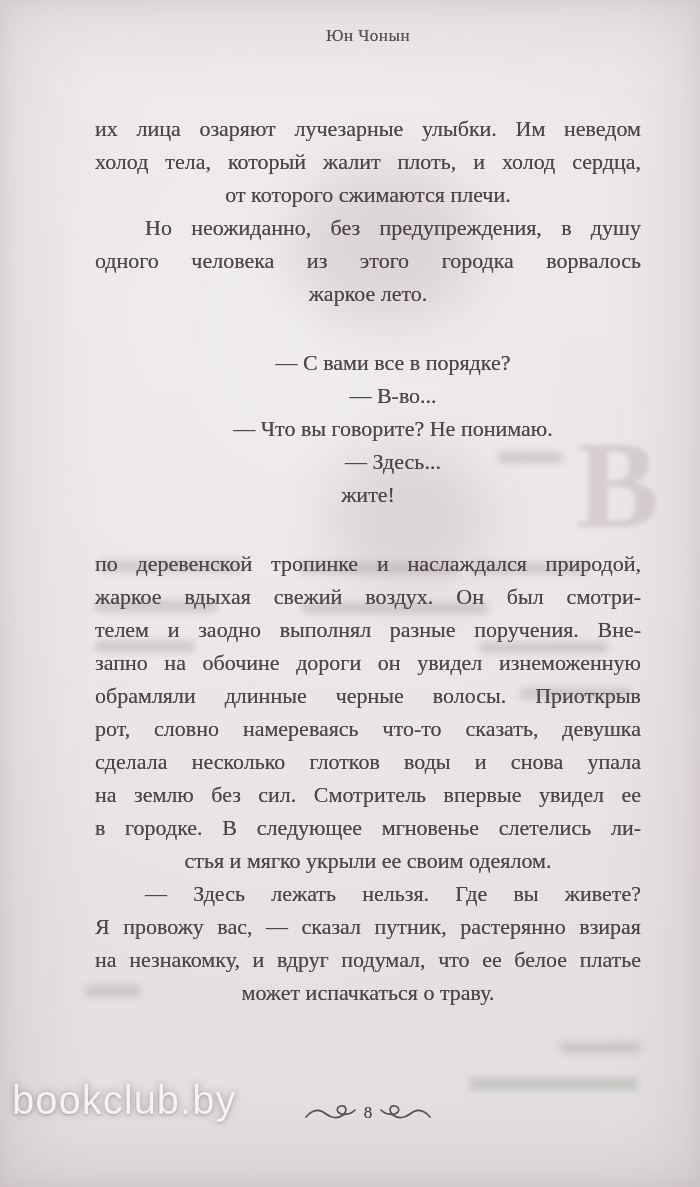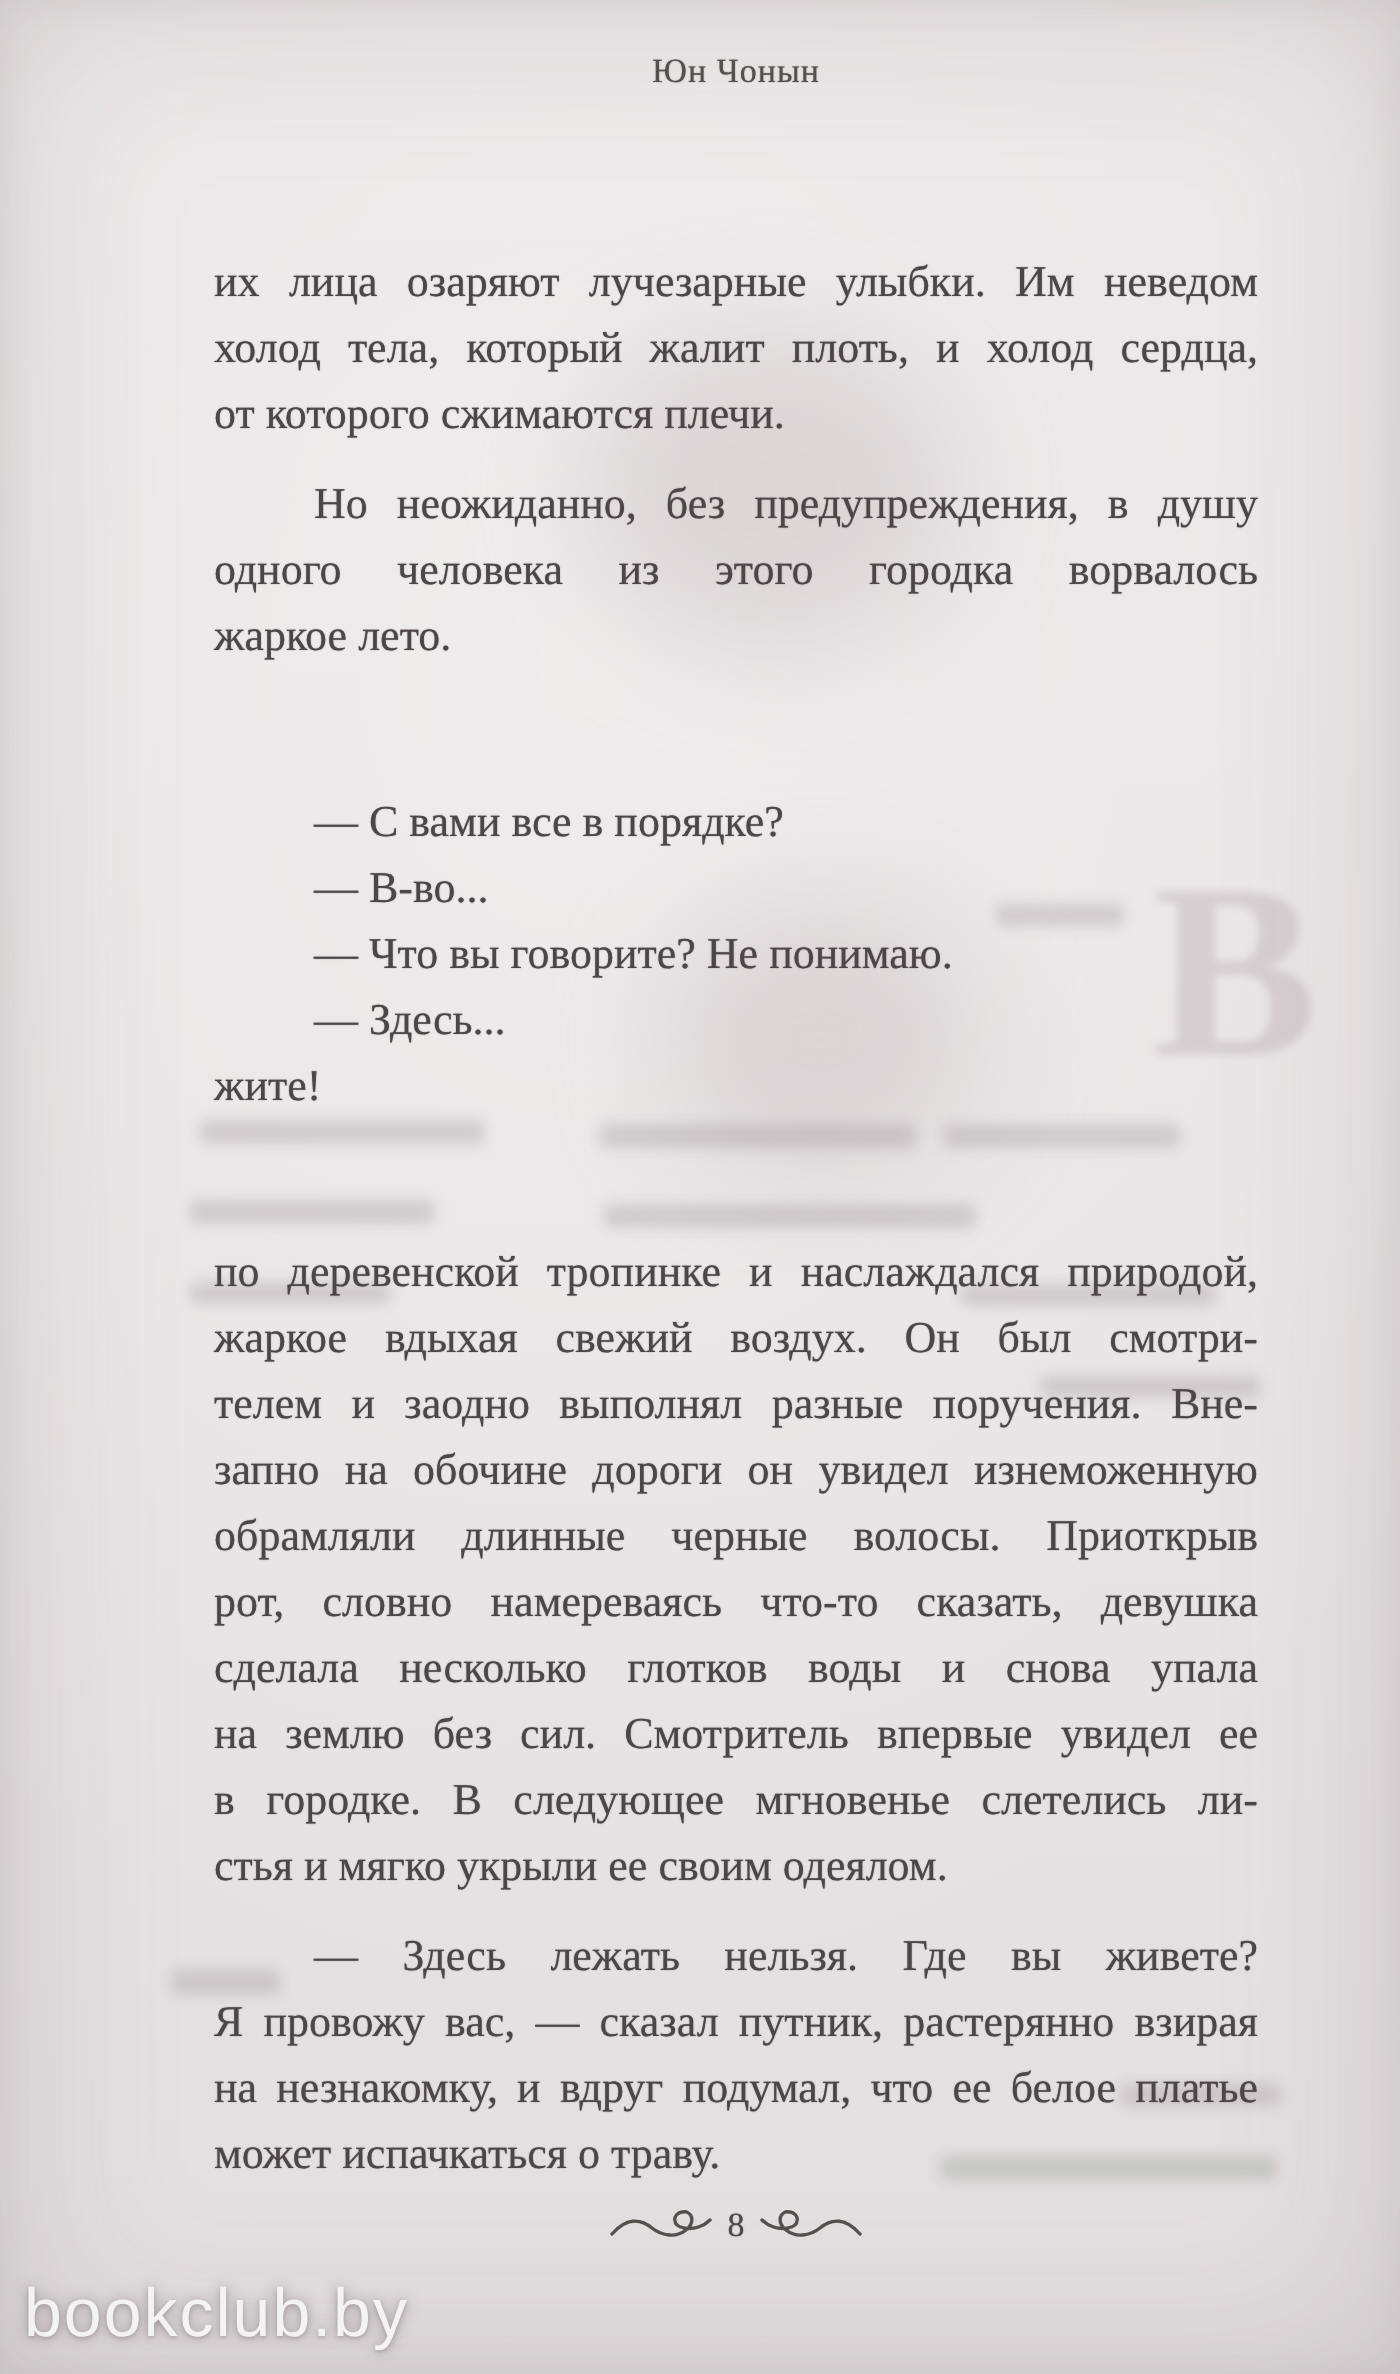--- a/index.html
+++ b/index.html
@@ -30,37 +30,37 @@
     position:absolute;top:26px;left:95px;width:546px;
     text-align:center;font-size:17px;letter-spacing:0.5px;
     color:#56504f;
     text-shadow:0 0 0.6px rgba(86,80,79,0.8);
   }
   .text-column{
     position:absolute;left:95px;top:112px;width:546px;
     font-size:22px;line-height:33px;color:#4d4649;
     text-shadow:0 0 0.6px rgba(77,70,73,0.75);
   }
-  .para{margin:12px;}
-  .line{white-space:nowrap;text-align:left;}
+  .para{margin:0;}
+  .line{white-space:nowrap;text-align:center;}
   .line.j{white-space:normal;text-align:justify;text-align-last:justify;}
   .line.ind{padding-left:50px;}
   .spacer{height:36px;}
   .footer{
     position:absolute;left:95px;top:1102px;width:546px;
     display:flex;align-items:center;justify-content:center;
     color:#544e4d;
   }
   .page-number{font-size:17px;margin:0 7px;color:#4e484b;
     text-shadow:0 0 0.6px rgba(78,72,75,0.8);}
   .flourish{display:block;}
   .watermark{
-    position:absolute;left:12px;top:1138px;
+    position:absolute;left:12px;top:1078px;
     font-family:"Liberation Sans", sans-serif;
-    font-size:34px;letter-spacing:1px;font-weight:normal;
+    font-size:40px;letter-spacing:1px;font-weight:normal;
     color:#f5f2f3;
     text-shadow:0 0 7px rgba(112,100,106,0.55), 0 1px 2px rgba(112,100,106,0.35);
     user-select:none;
   }
 </style>
 </head>
 <body>
 
 <div class="page">
 

